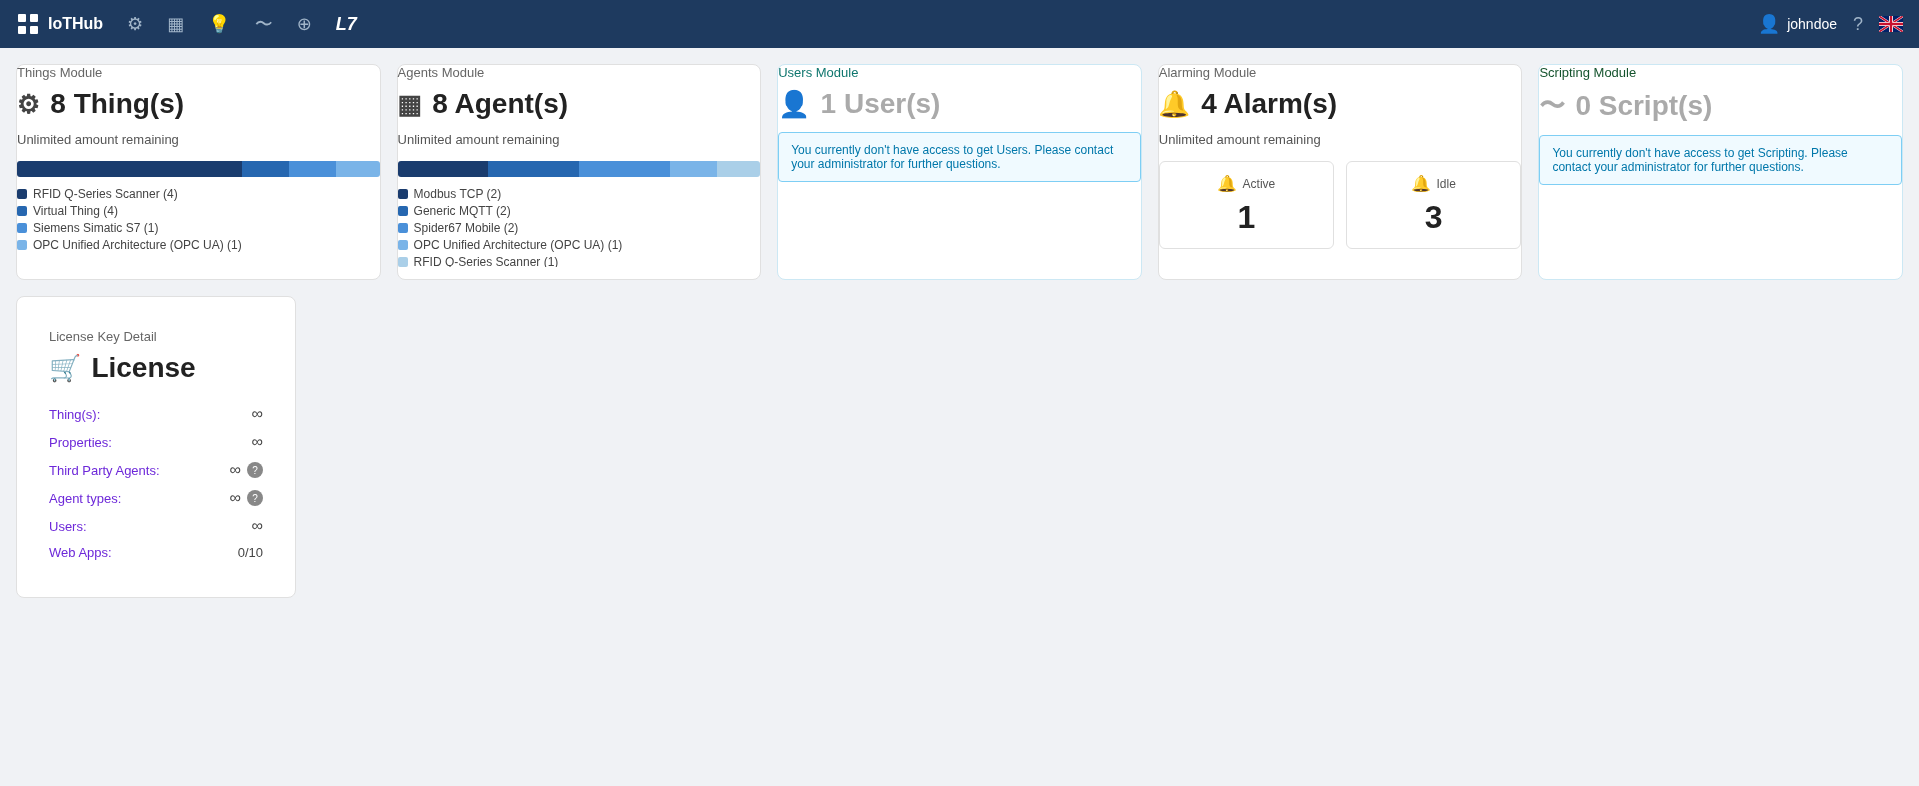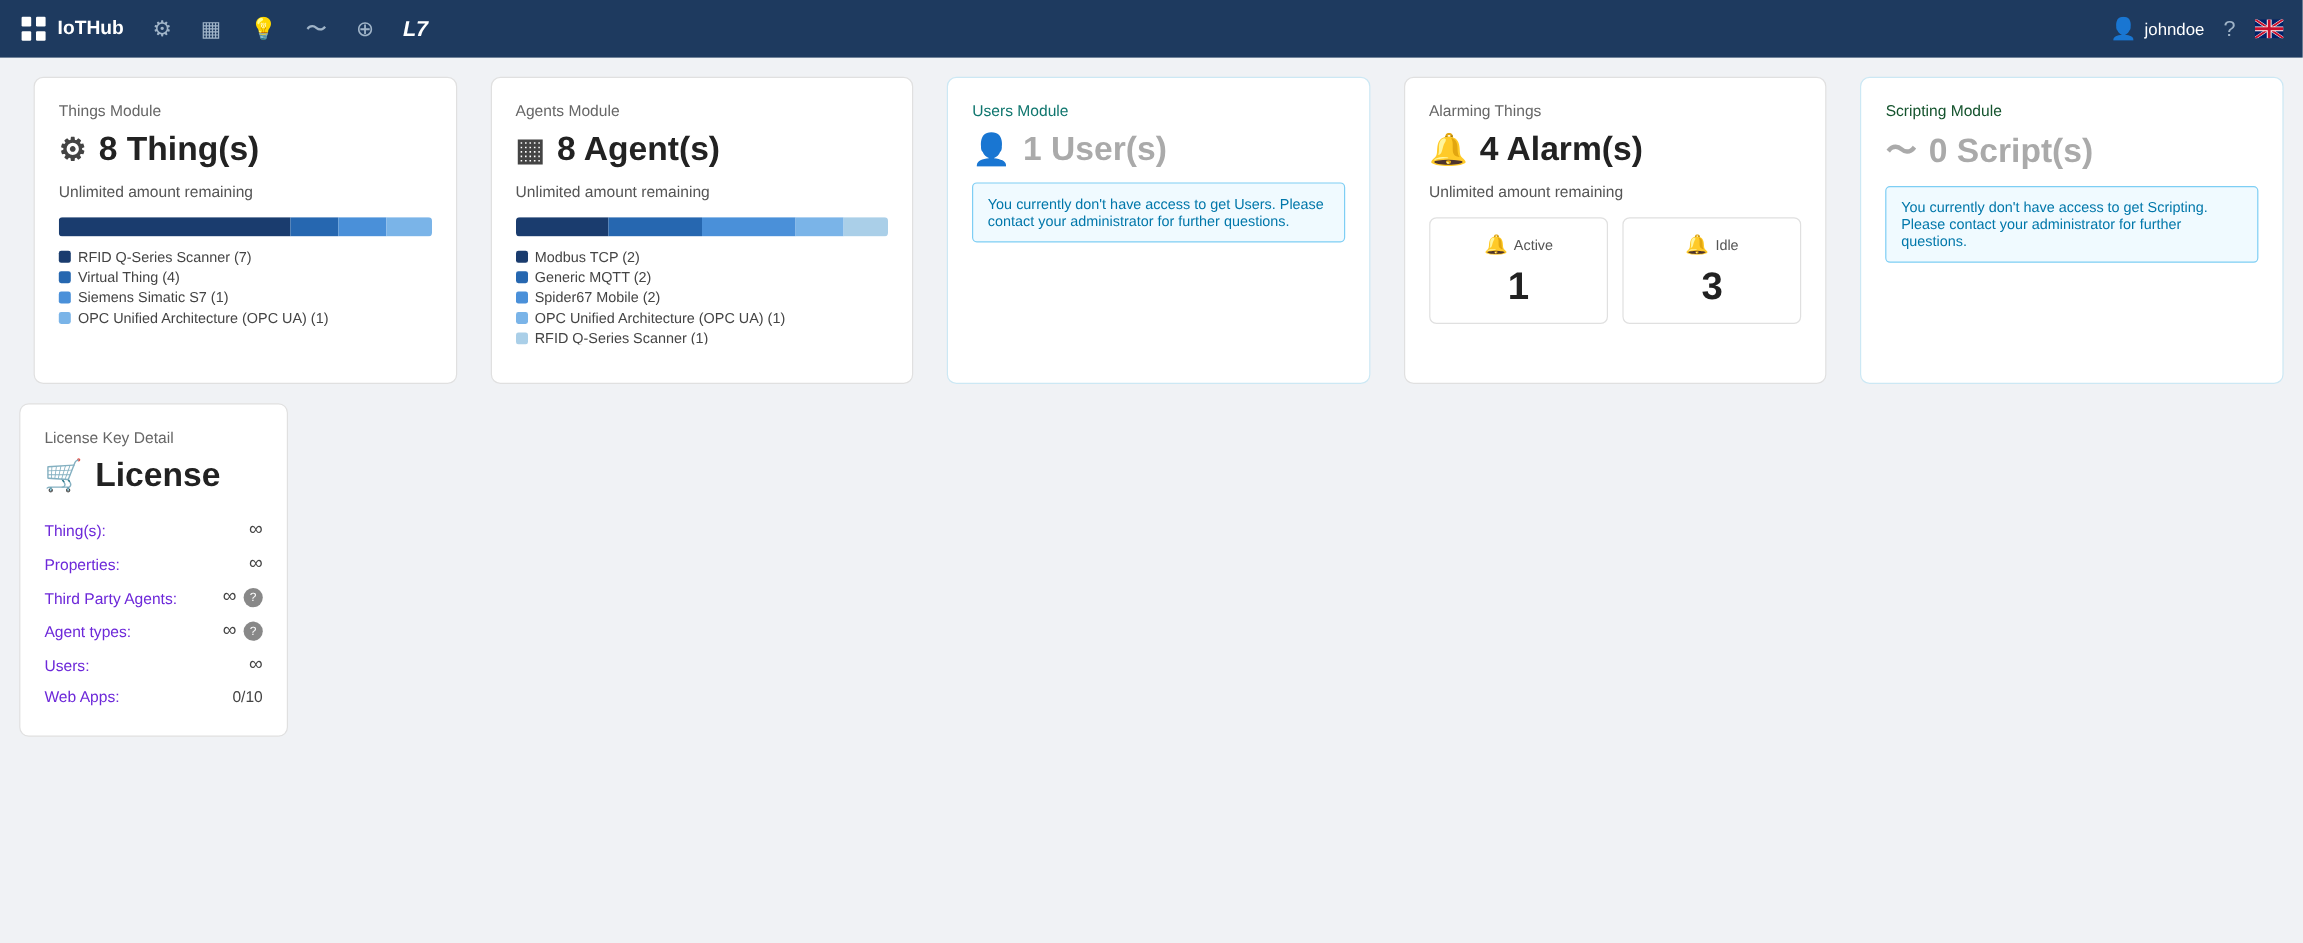--- a/index.html
+++ b/index.html
@@ -69,24 +69,22 @@
     .card-row {
       display: flex;
       gap: 16px;
     }
 
     
     .card {
       background: white;
       border-radius: 8px;
       border: 1px solid #e0e0e0;
-      padding: 20px;
       flex: 1;
       min-width: 0;
-      margin-left: 12px;
     }
     .card-module-title {
       font-size: 13px;
       color: #666;
       margin-bottom: 8px;
     }
     .card-count {
       display: flex;
       align-items: center;
       gap: 10px;
@@ -185,22 +183,22 @@
     .scroll-legend {
       max-height: 80px;
       overflow: hidden;
     }
 
     
     .license-card {
       background: white;
       border-radius: 8px;
       border: 1px solid #e0e0e0;
-      padding: 20px;
-      width: 224px;
+      padding: 32px;
+      width: 280px;
       flex-shrink: 0;
     }
     .license-card-title {
       font-size: 13px;
       color: #666;
       margin-bottom: 8px;
     }
     .license-heading {
       display: flex;
       align-items: center;
@@ -303,21 +301,21 @@
       <div class="progress-bar-container">
         <div class="progress-bar">
           <div class="progress-seg" style="width:62%;background:#1a3c6e;"></div>
           <div class="progress-seg" style="width:13%;background:#2667b0;"></div>
           <div class="progress-seg" style="width:13%;background:#4a90d9;"></div>
           <div class="progress-seg" style="width:12%;background:#7ab4e8;"></div>
         </div>
         <div class="legend">
           <div class="legend-item">
             <div class="legend-dot" style="background:#1a3c6e;"></div>
-            <span>RFID Q-Series Scanner (7)</span>
+            <span>RFID Q-Series Scanner (4)</span>
           </div>
           <div class="legend-item">
             <div class="legend-dot" style="background:#2667b0;"></div>
             <span>Virtual Thing (4)</span>
           </div>
           <div class="legend-item">
             <div class="legend-dot" style="background:#4a90d9;"></div>
             <span>Siemens Simatic S7 (1)</span>
           </div>
           <div class="legend-item">
@@ -371,21 +369,21 @@
     <div class="card" style="border-color:#cce8f4;">
       <div class="card-module-title" style="color:#0f766e;">Users Module</div>
       <div class="card-count" style="color:#aaa;">
         <span class="card-count-icon" style="color:#aaa;">👤</span>
         <span>1 User(s)</span>
       </div>
       <div class="info-message">You currently don't have access to get Users. Please contact your administrator for further questions.</div>
     </div>
 
     <div class="card">
-      <div class="card-module-title">Alarming Things</div>
+      <div class="card-module-title">Alarming Module</div>
       <div class="card-count">
         <span class="card-count-icon">🔔</span>
         <span>4 Alarm(s)</span>
       </div>
       <div class="card-subtitle">Unlimited amount remaining</div>
       <div class="alarm-stats">
         <div class="alarm-stat-box">
           <div class="alarm-stat-label">
             <span class="alarm-icon-active">🔔</span>
             <span>Active</span>

